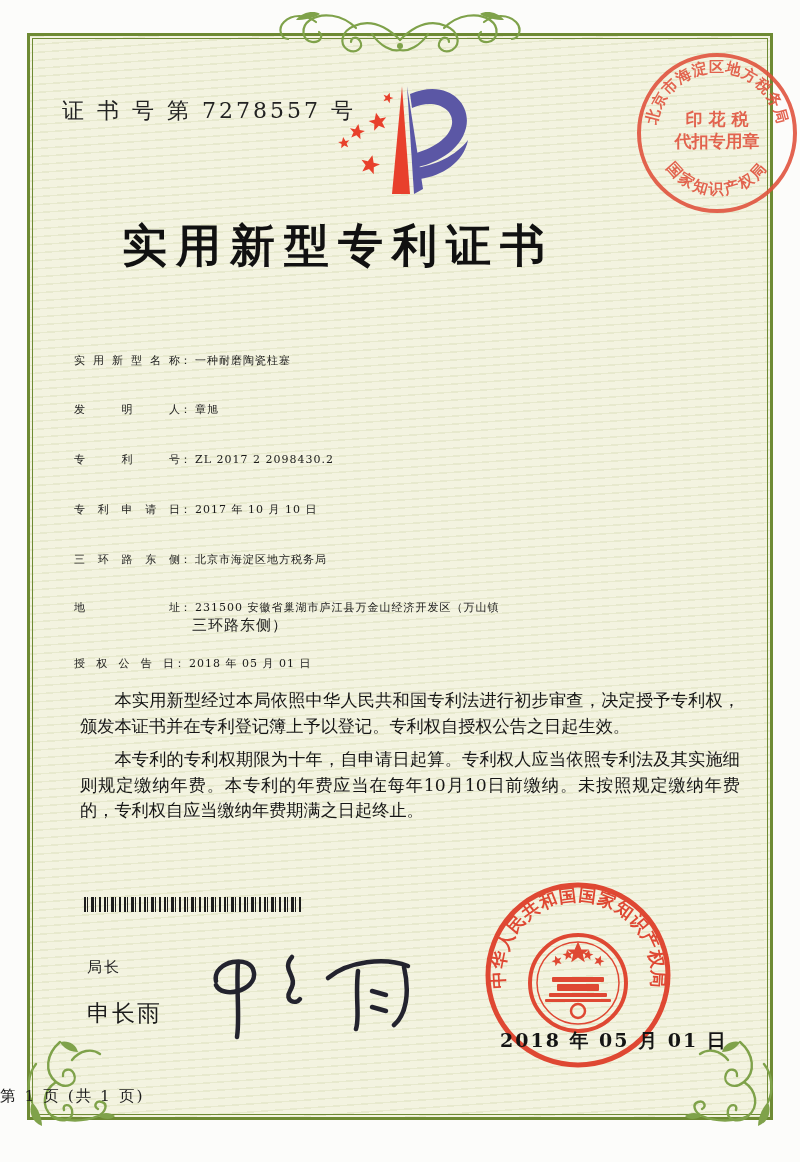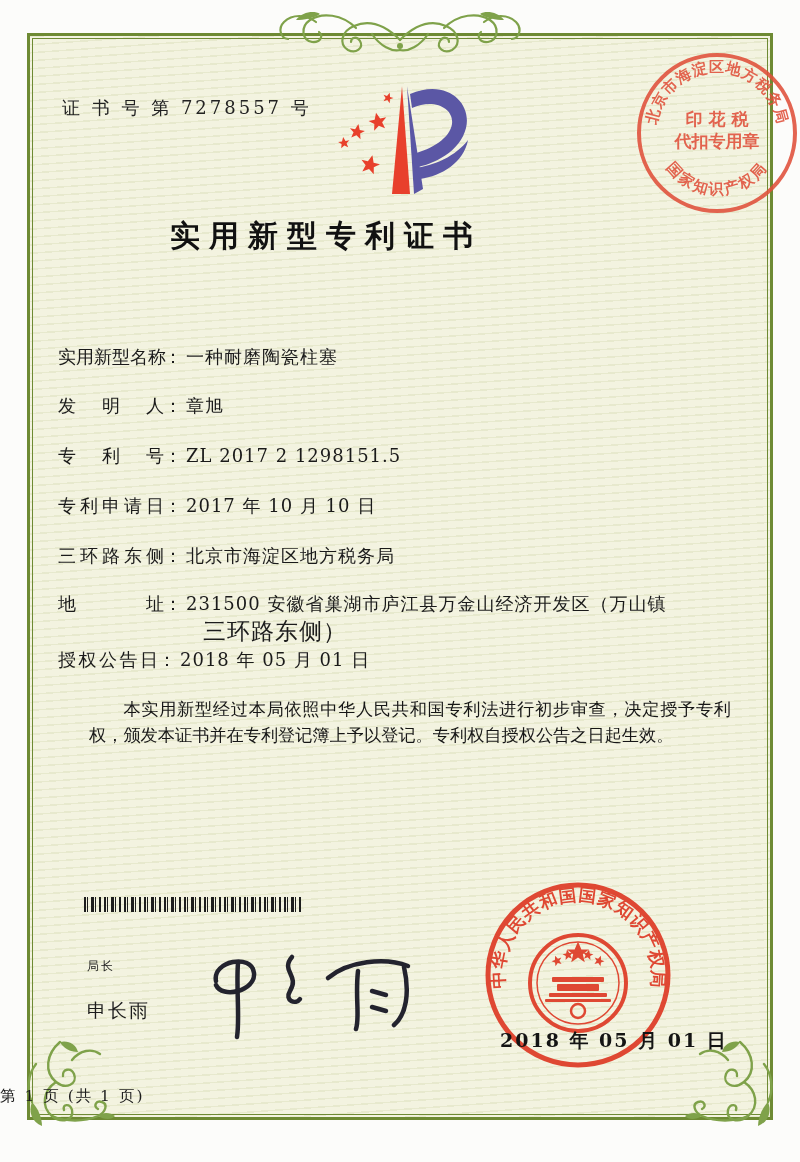--- a/index.html
+++ b/index.html
@@ -15,51 +15,51 @@
     background:
       repeating-linear-gradient(176deg, rgba(168,180,108,0.16) 0 1.5px, rgba(255,255,255,0) 1.5px 8px),
       #f3f3e0;
     box-sizing:border-box;
   }
   .paper::after{
     content:"";position:absolute;inset:2px;border:1px solid #6e8a33;pointer-events:none;
   }
   .abs{position:absolute;}
   .certno{
-    left:62px;top:96px;font-size:18px;letter-spacing:3px;color:#222;
+    left:62px;top:96px;font-size:22px;letter-spacing:3px;color:#222;
   }
   .title{
-    left:0;top:216px;width:652px;text-align:center;
-    font-size:30px;font-weight:700;letter-spacing:9px;color:#111;
-  }
-  .frow{left:58px;font-size:18px;white-space:nowrap;color:#1a1a1a;}
+    left:12px;top:216px;width:652px;text-align:center;
+    font-size:45px;font-weight:700;letter-spacing:9px;color:#111;
+  }
+  .frow{left:74px;font-size:11px;white-space:nowrap;color:#1a1a1a;margin-top:8px;}
   .flabel{
     display:inline-block;width:106px;text-align:justify;text-align-last:justify;
     vertical-align:bottom;
   }
   .fcolon{display:inline-block;}
   .fvalue{margin-left:4px;letter-spacing:1px;}
-  .addr2{left:203px;font-size:23px;letter-spacing:1px;text-align:center;}
+  .addr2{left:192px;font-size:15px;letter-spacing:1px;text-align:center;}
   .grant-right{position:absolute;left:380px;top:0;white-space:nowrap;}
   .paras{
     left:72px;top:680px;width:676px;font-size:17.2px;line-height:25.5px;
     text-align:justify;color:#161616;
   }
-  .paras p{margin:17px;text-indent:2em;}
+  .paras p{margin:8px;text-indent:2em;}
   .barcode{
     left:84px;top:897px;width:218px;height:15px;
     background:repeating-linear-gradient(90deg,
       #1d1d1d 0 2px, rgba(0,0,0,0) 2px 3px,
       #1d1d1d 3px 4px, rgba(0,0,0,0) 4px 7px,
       #1d1d1d 7px 10px, rgba(0,0,0,0) 10px 11px,
       #1d1d1d 11px 12px, rgba(0,0,0,0) 12px 15px,
       #1d1d1d 15px 17px, rgba(0,0,0,0) 17px 20px);
   }
-  .sig-title{left:87px;top:958px;font-size:12px;letter-spacing:2px;font-family:Liberation Mono, monospace;}
-  .sig-name{left:87px;top:998px;font-size:19px;letter-spacing:2px;font-family:"DejaVu Sans","Liberation Sans",sans-serif;}
+  .sig-title{left:87px;top:958px;font-size:15px;letter-spacing:2px;font-family:Liberation Mono, monospace;}
+  .sig-name{left:87px;top:998px;font-size:23px;letter-spacing:2px;font-family:"DejaVu Sans","Liberation Sans",sans-serif;}
   .seal-date{left:500px;top:1028px;font-size:19px;letter-spacing:2px;font-weight:600;color:#141414;}
   .footer{left:0;top:1086px;width:750px;text-align:left;font-size:15.5px;letter-spacing:2px;}
   .svgabs{position:absolute;}
 </style>
 </head>
 <body>
 
 <div class="paper"></div>
 
 <svg width="0" height="0" style="position:absolute">
@@ -152,39 +152,40 @@
 
 <div class="abs title">实用新型专利证书</div>
 
 <div class="abs frow" style="top:345px">
   <span class="flabel">实用新型名称</span><span class="fcolon">：</span><span class="fvalue">一种耐磨陶瓷柱塞</span>
 </div>
 <div class="abs frow" style="top:394px">
   <span class="flabel">发明人</span><span class="fcolon">：</span><span class="fvalue">章旭</span>
 </div>
 <div class="abs frow" style="top:444px">
-  <span class="flabel">专利号</span><span class="fcolon">：</span><span class="fvalue">ZL 2017 2 1298151.5</span>
+  <span class="flabel">专利号</span><span class="fcolon">：</span><span class="fvalue">ZL 2017 2 2098430.2</span>
 </div>
 <div class="abs frow" style="top:494px">
   <span class="flabel">专利申请日</span><span class="fcolon">：</span><span class="fvalue">2017 年 10 月 10 日</span>
 </div>
 <div class="abs frow" style="top:544px">
   <span class="flabel">三环路东侧</span><span class="fcolon">：</span><span class="fvalue">北京市海淀区地方税务局</span>
 </div>
 <div class="abs frow" style="top:592px">
   <span class="flabel">地址</span><span class="fcolon">：</span><span class="fvalue">231500 安徽省巢湖市庐江县万金山经济开发区（万山镇</span>
 </div>
 <div class="abs addr2" style="top:616px">三环路东侧）</div>
 
 <div class="abs frow" style="top:648px;width:680px">
   <span class="flabel" style="width:100px">授权公告日</span><span class="fcolon">：</span><span class="fvalue">2018 年 05 月 01 日</span>
 </div>
 
 <div class="abs paras">
   <p>本实用新型经过本局依照中华人民共和国专利法进行初步审查，决定授予专利权，颁发本证书并在专利登记簿上予以登记。专利权自授权公告之日起生效。</p>
+  <p>本专利的专利权期限为十年，自申请日起算。专利权人应当依照专利法及其实施细则规定缴纳年费。本专利的年费应当在每年10月10日前缴纳。未按照规定缴纳年费的，专利权自应当缴纳年费期满之日起终止。</p>
 </div>
 
 <div class="abs barcode"></div>
 
 <div class="abs sig-title">局长</div>
 <div class="abs sig-name">申长雨</div>
 
 <svg class="svgabs" style="left:200px;top:933px" width="230" height="110" viewBox="0 0 230 110">
   <g fill="none" stroke="#23232e" stroke-width="4.5" stroke-linecap="round">
     <path d="M38,30 C36,55 40,85 37,104"></path>

